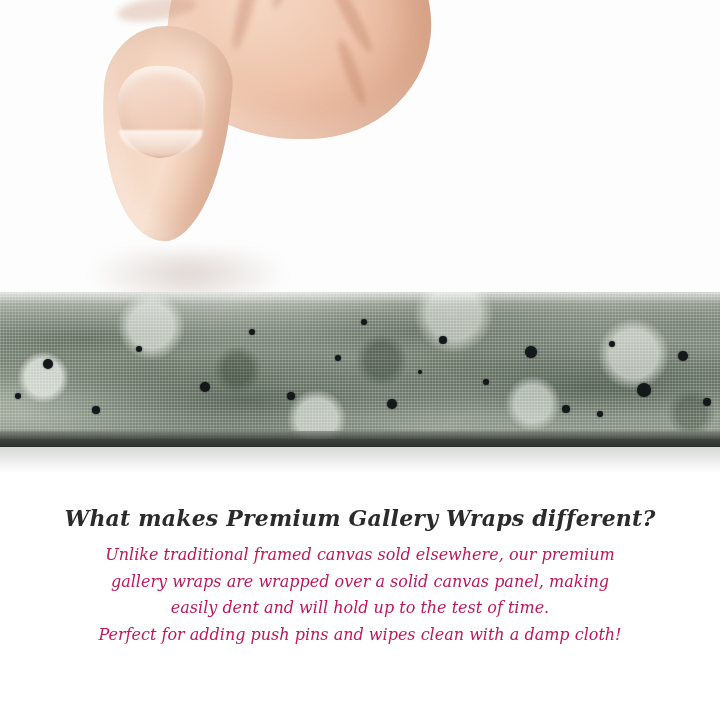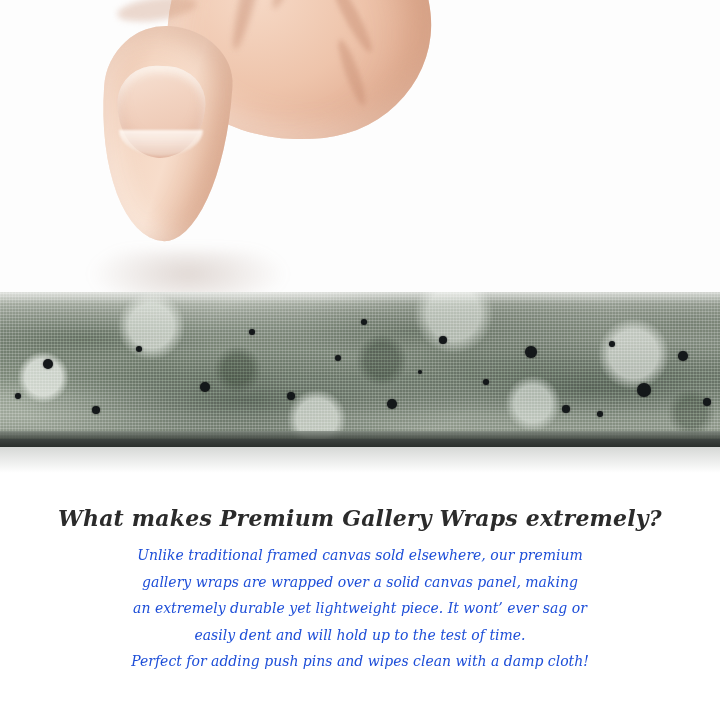--- a/index.html
+++ b/index.html
@@ -234,24 +234,24 @@
 
   .caption-title {
     font-size: 22px;
     font-style: italic;
     font-weight: 700;
     letter-spacing: 0.2px;
     margin-bottom: 11px;
   }
 
   .caption-line {
-    font-size: 14px;
+    font-size: 16px;
     font-style: italic;
     line-height: 26.5px;
-    color: #1d4ed8;
+    color: #be185d;
   }
 </style>
 </head>
 <body>
 
 <div class="stage">
 
   <div class="photo-top">
     <div class="hand">
       <div class="knuckles"></div>
@@ -294,22 +294,21 @@
         <div class="speck" style="left: 418px; top: 78px; width: 4px; height: 4px;"></div>
         <div class="speck" style="left: 597px; top: 119px; width: 6px; height: 6px;"></div>
       </div>
     <div class="band-fold"></div>
     <div class="band-bottom-shadow"></div>
   </div>
 
   <div class="caption-area">
     <div class="drop-shadow-under-band"></div>
     <div class="caption">
-      <div class="caption-title">What makes Premium Gallery Wraps extremely?</div>
+      <div class="caption-title">What makes Premium Gallery Wraps different?</div>
       <div class="caption-line">Unlike traditional framed canvas sold elsewhere, our premium</div>
       <div class="caption-line">gallery wraps are wrapped over a solid canvas panel, making</div>
-      <div class="caption-line">an extremely durable yet lightweight piece. It wont’ ever sag or</div>
       <div class="caption-line">easily dent and will hold up to the test of time.</div>
       <div class="caption-line">Perfect for adding push pins and wipes clean with a damp cloth!</div>
     </div>
   </div>
 
 </div>
 
 </body></html>

